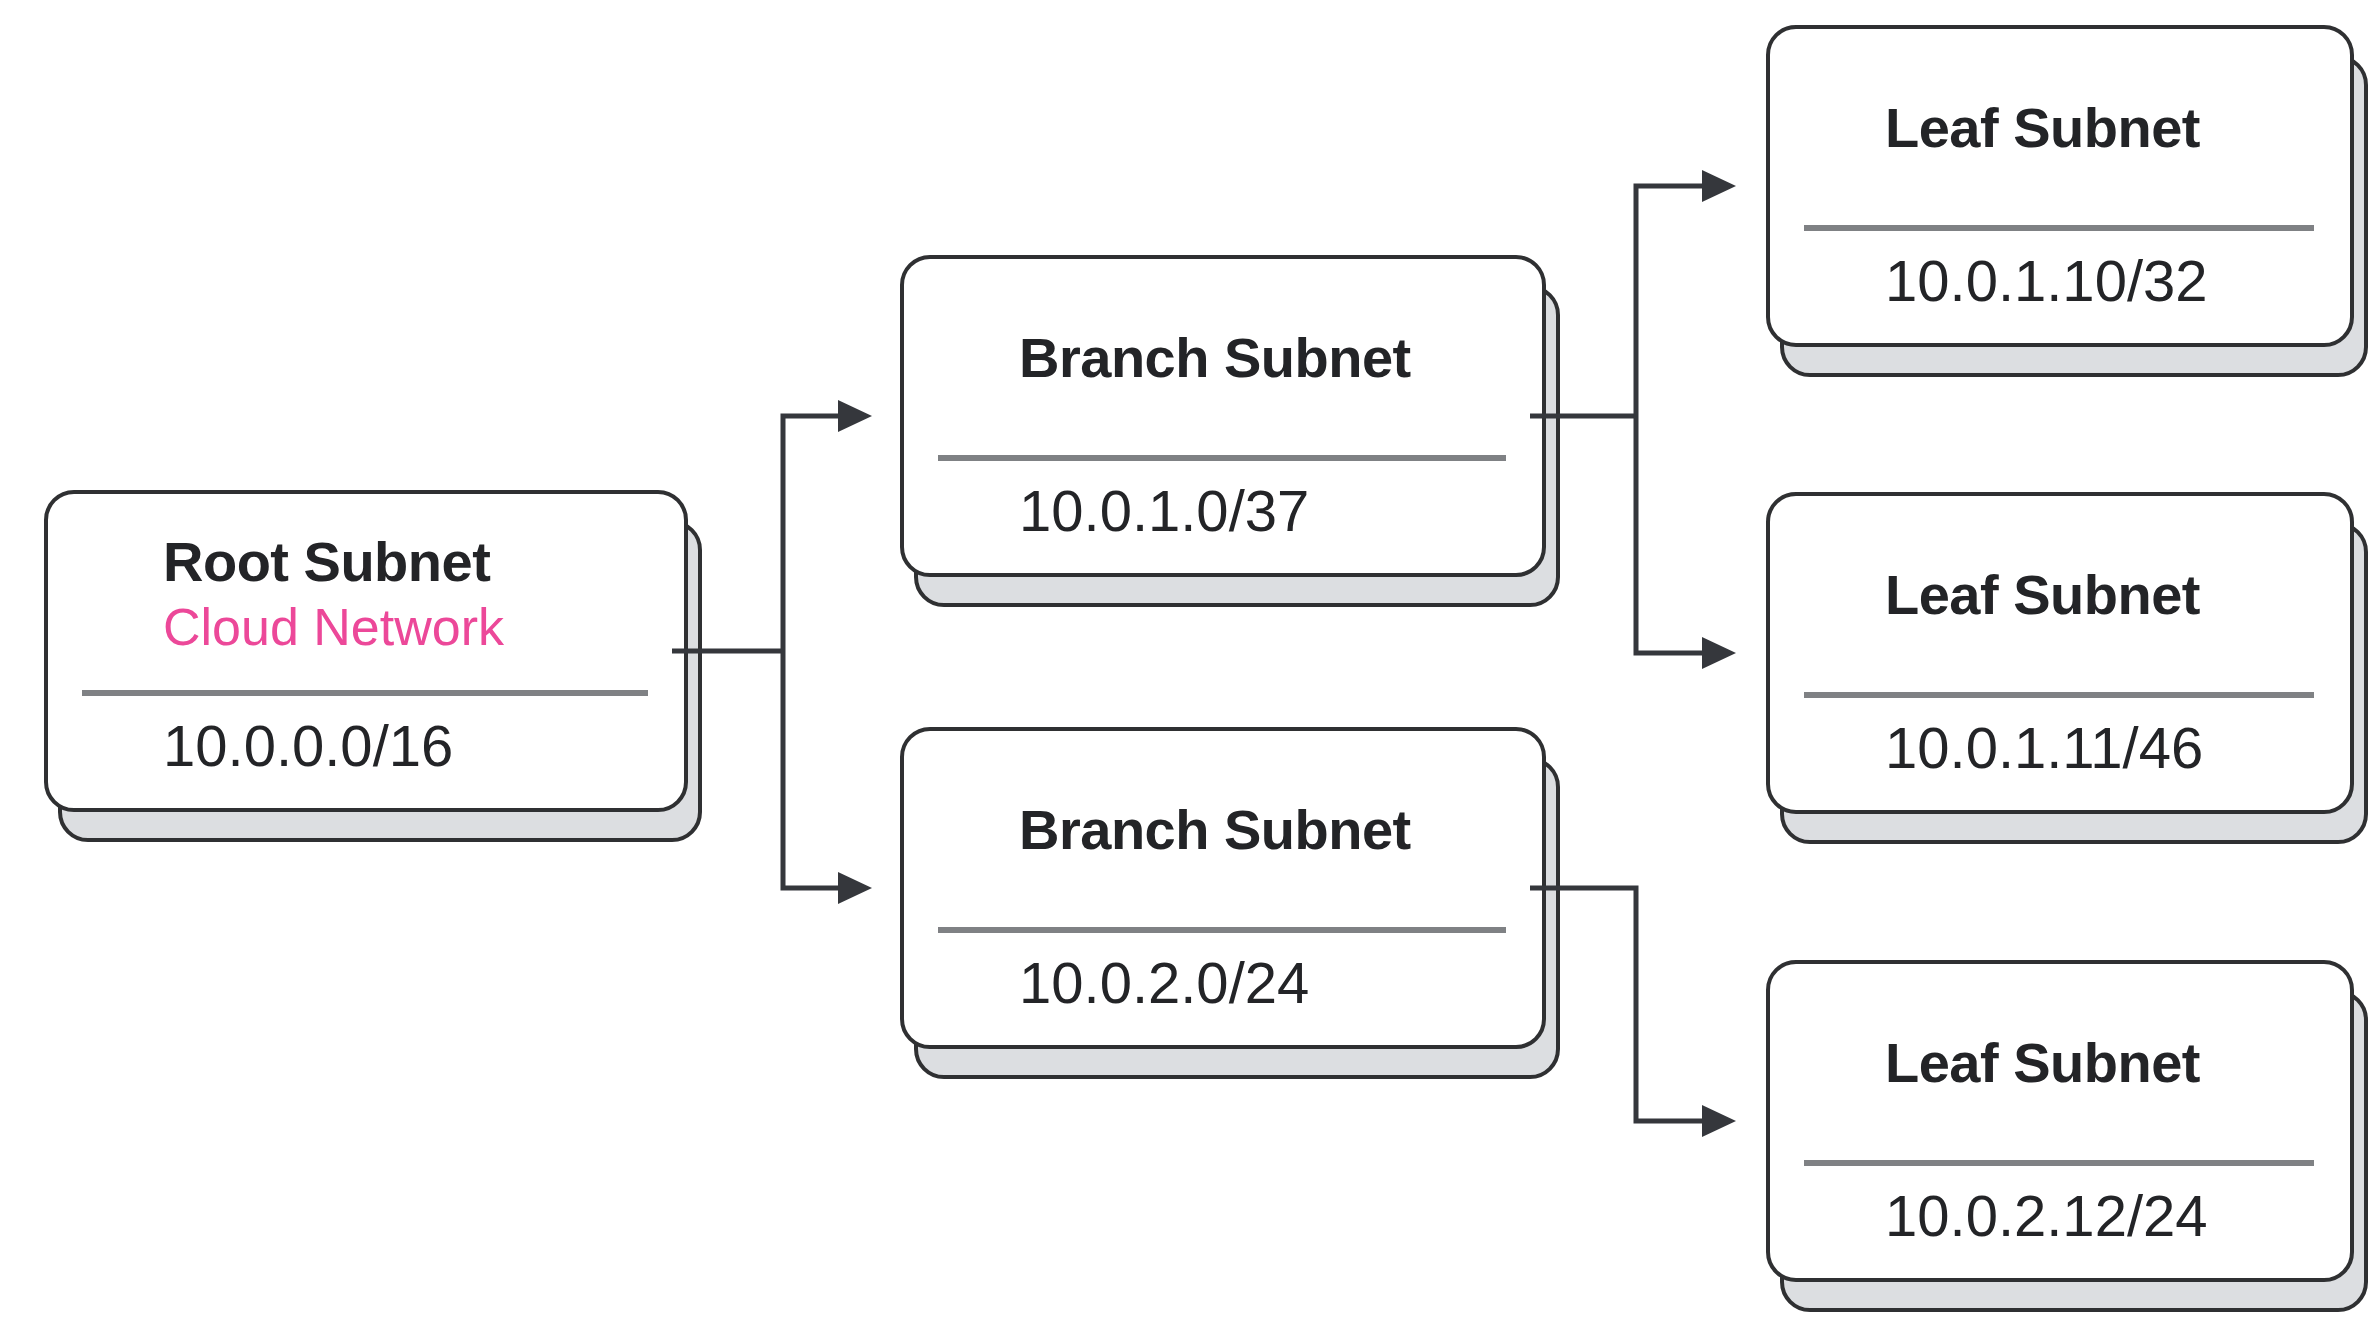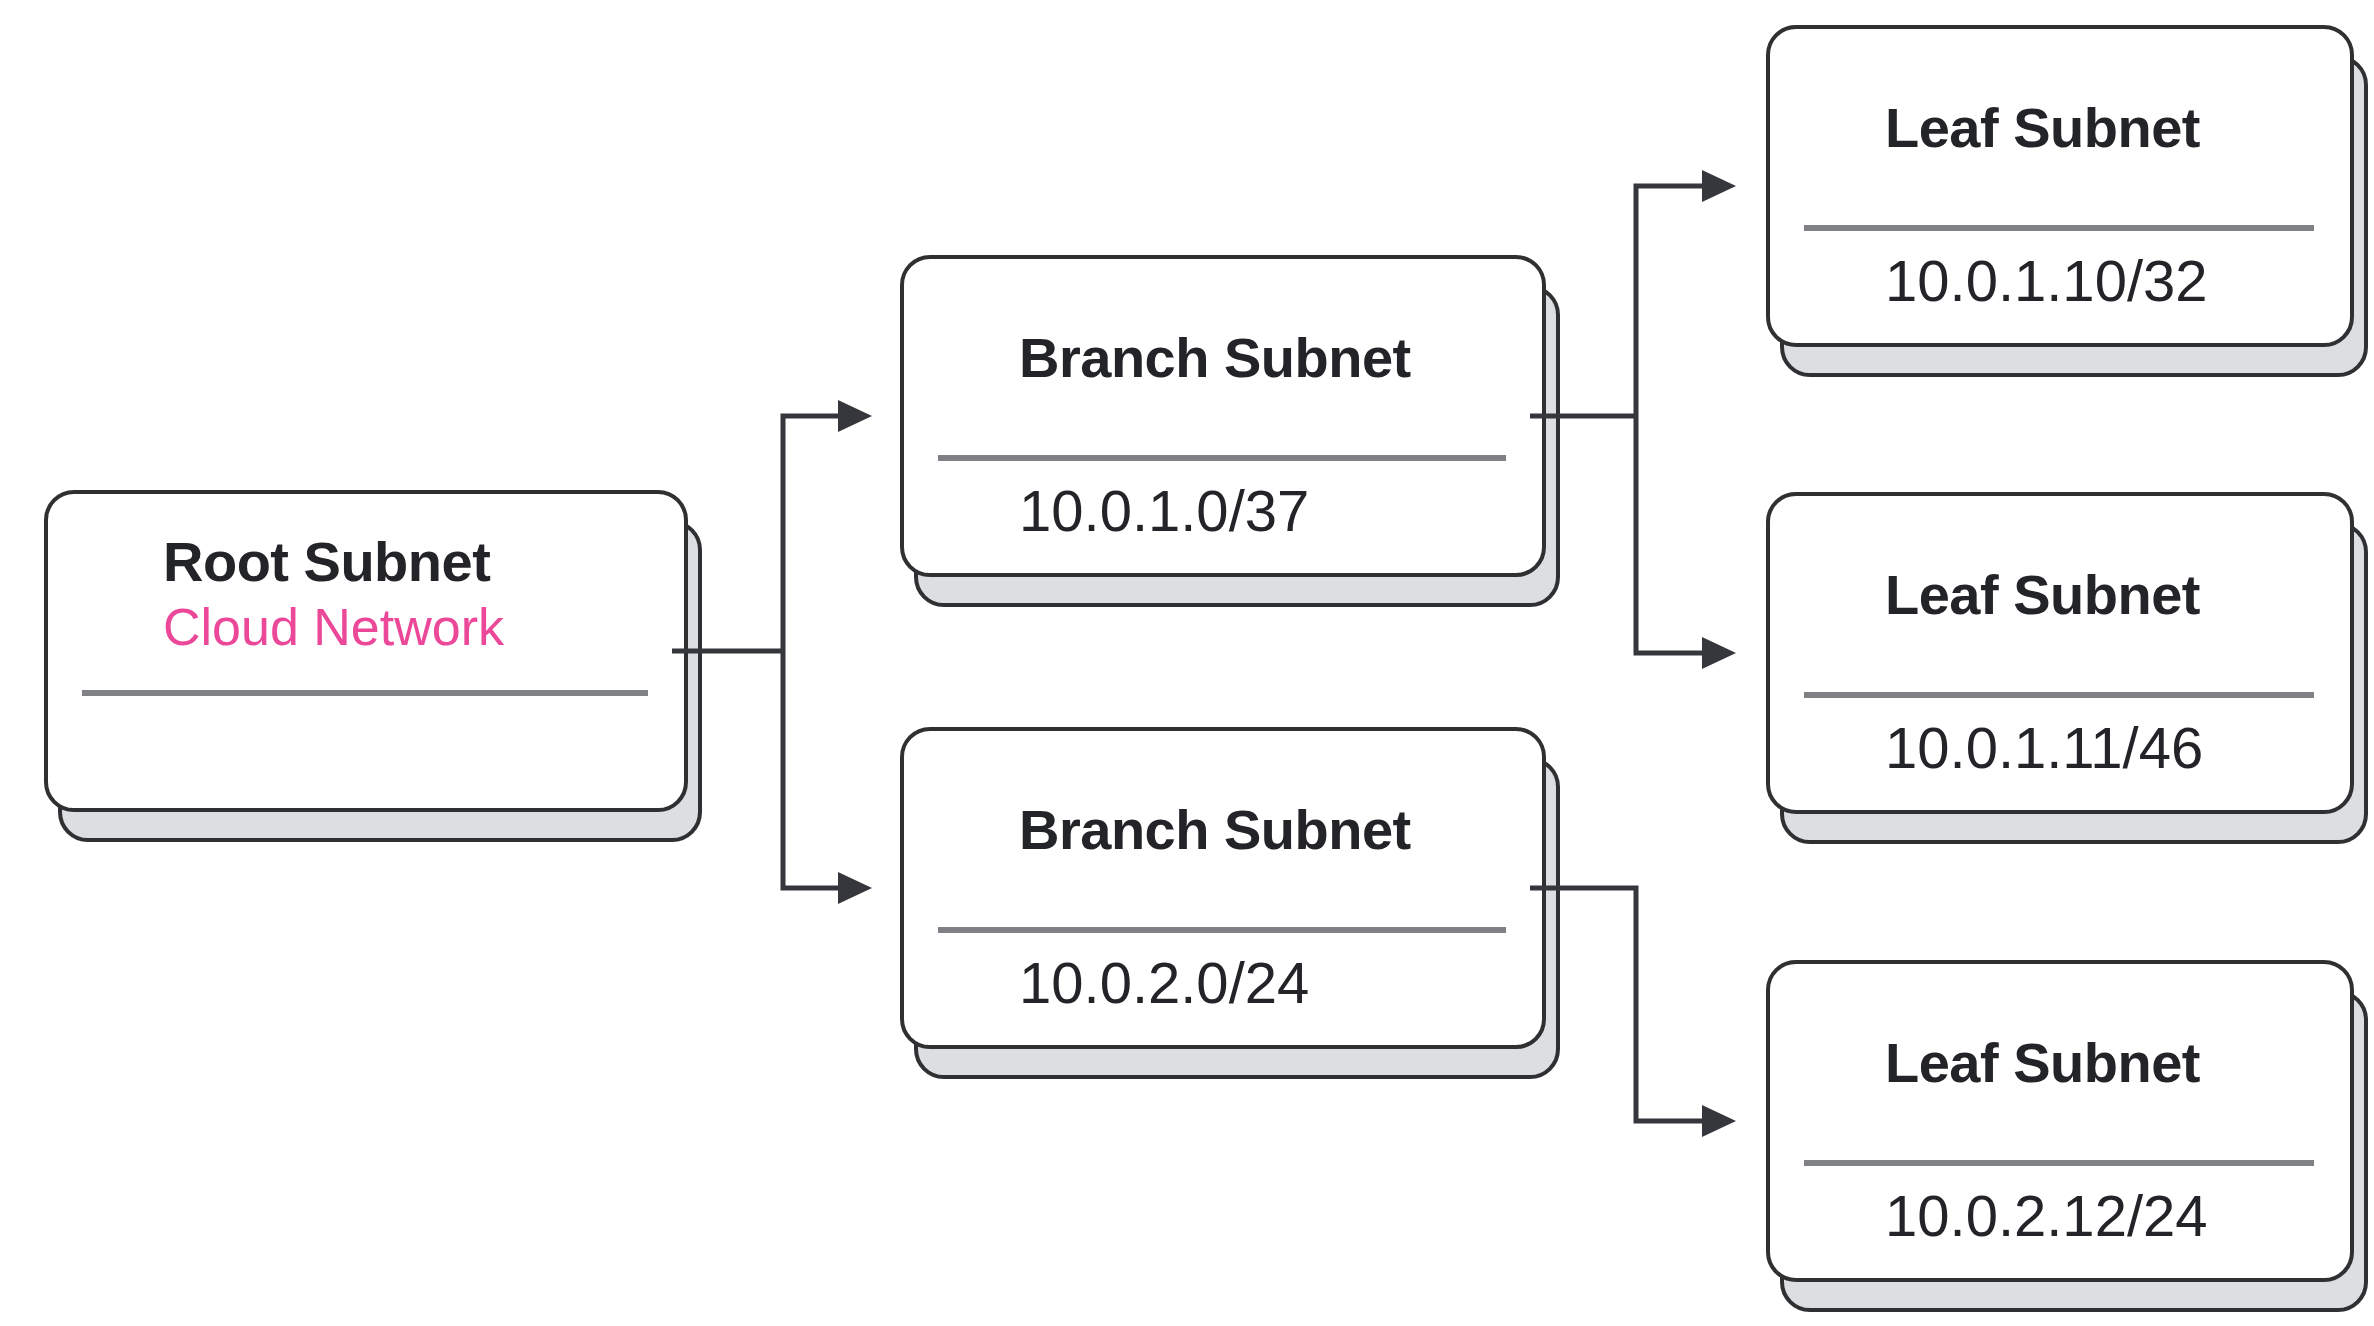--- a/index.html
+++ b/index.html
@@ -104,20 +104,21 @@
 <div class="stage">
 
   <div class="node" style="left:28px; top:490px; width:644px; height:322px;">
     <div class="shadow"></div>
     <div class="card">
       <div class="card-top">
         <div class="node-title">Root Subnet</div>
         <div class="node-subtitle">Cloud Network</div>
       </div>
       <div class="divider"></div>
+      <div class="node-cidr">10.0.0.0/16</div>
     </div>
   </div>
 
   <div class="node" style="left:884px; top:255px; width:646px; height:322px;">
     <div class="shadow"></div>
     <div class="card">
       <div class="card-top">
         <div class="node-title">Branch Subnet</div>
       </div>
       <div class="divider"></div>

